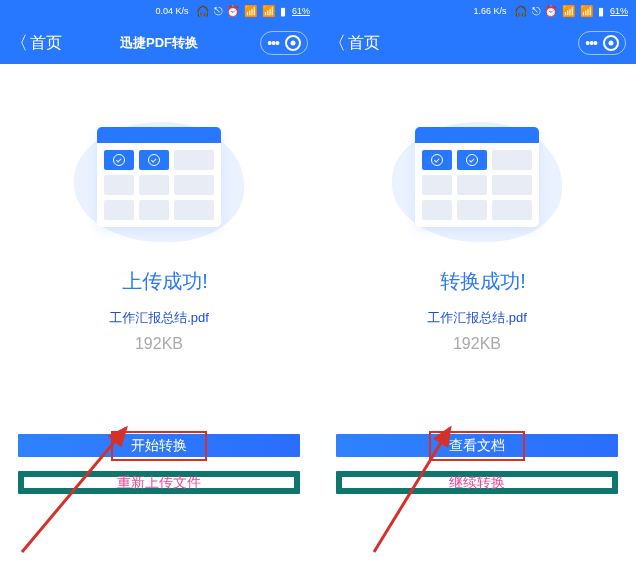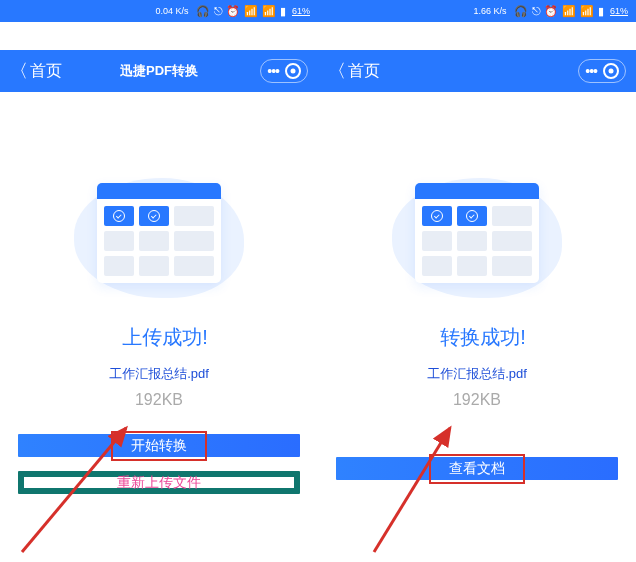--- a/index.html
+++ b/index.html
@@ -11,21 +11,20 @@
     display: flex;
     position: relative;
   }
   .screen {
     width: 318px;
     height: 562px;
     background: #fff;
     position: relative;
     display: flex;
     flex-direction: column;
-    gap: 28px;
   }
   
   .status-bar {
     height: 22px;
     background: #2878ff;
     display: flex;
     align-items: center;
     justify-content: flex-end;
     padding: 0 8px;
     gap: 4px;
@@ -341,20 +340,23 @@
     </div>
     <div class="status-title">转换成功!</div>
     <div class="filename">工作汇报总结.pdf</div>
     <div class="filesize">192KB</div>
 
     <div class="btn-group">
       <div class="btn primary">
         <span>查看文档</span>
         <div class="highlight-box"></div>
       </div>
+      <div class="btn secondary">
+        <span>继续转换</span>
+      </div>
     </div>
   </div>
 
   <svg class="arrow-svg" style="left:0; top:0;" width="318" height="562">
     <defs>
         <marker id="ah2" markerWidth="8" markerHeight="8" refX="6" refY="3" orient="auto">
           <path d="M0,0 L7,3 L0,6 Z" fill="#d6302a"></path>
         </marker>
       </defs>
     <line x1="56" y1="552" x2="132" y2="428" stroke="#d6302a" stroke-width="3" marker-end="url(#ah2)"></line>

